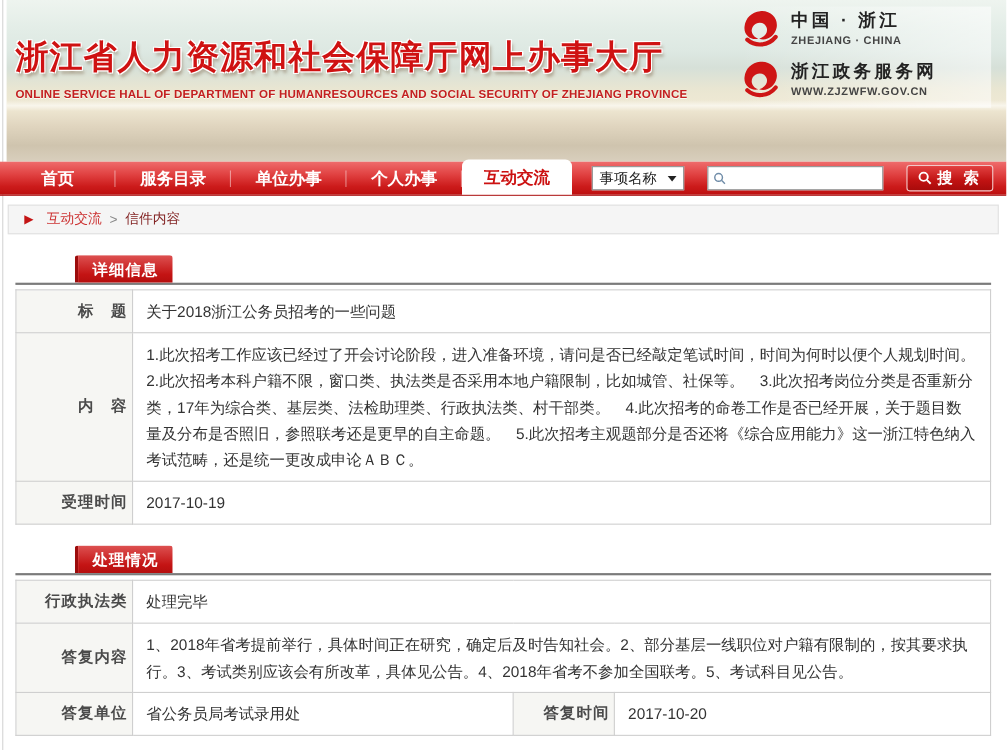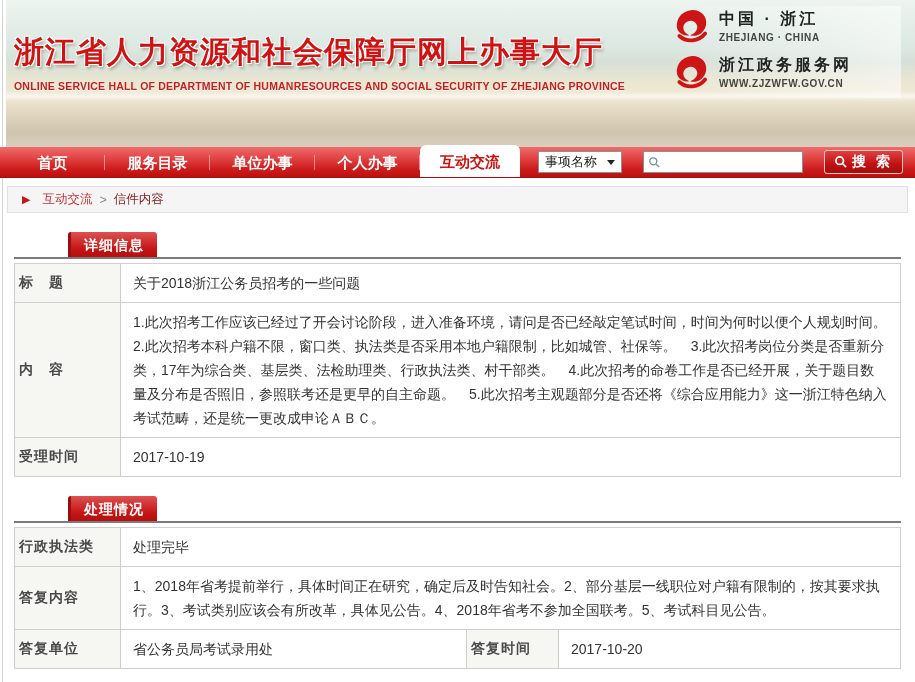--- a/index.html
+++ b/index.html
@@ -60,21 +60,21 @@
   
   .content { padding:0 14px; }
   .section-head { margin-top:19px; border-bottom:2px solid #7b7b7b; line-height:0; }
   .badge { display:inline-block; margin-left:54px; padding:6px 13px 5px;
     background:linear-gradient(180deg,#dd5151,#c41414 70%,#b50e0e); border-left:3px solid #9c0c0c;
     color:#fff; font-size:14px; font-weight:bold; letter-spacing:1px; line-height:14px;
     border-radius:3px 3px 0 0; }
   table.info-table { width:100%; border-collapse:collapse; margin-top:4px; font-size:14px; color:#333;
     table-layout:fixed; }
   table.info-table th { width:106px; background:#f6f6f3; border:1px solid #cfcfcf; font-weight:bold;
-    color:#4a4a4a; text-align:left; padding:8px 4px; font-size:14px; letter-spacing:1px; }
+    color:#4a4a4a; text-align:right; padding:8px 4px; font-size:14px; letter-spacing:1px; }
   table.info-table td { border:1px solid #cfcfcf; padding:7px 12px; line-height:24px; background:#fff;
     text-align:left; }
 </style>
 </head>
 <body>
 
 <div class="frame-line"></div>
 
 <div class="header">
   <div class="header-titles">

